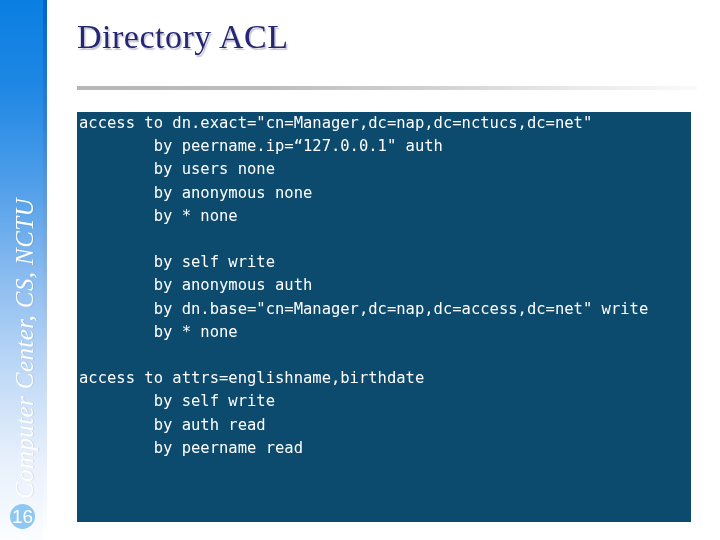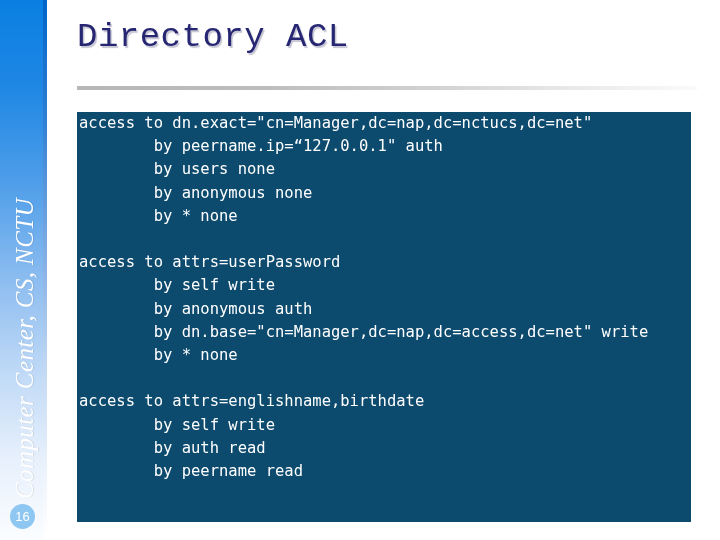--- a/index.html
+++ b/index.html
@@ -70,31 +70,31 @@
   #page-badge {
     position: absolute;
     left: 10px;
     top: 504px;
     width: 25px;
     height: 25px;
     border-radius: 50%;
     background: #8dc7f2;
     color: #ffffff;
     font-family: "Liberation Sans", sans-serif;
-    font-size: 13px;
+    font-size: 19px;
     line-height: 25px;
     text-align: center;
   }
 
   
   #title {
     position: absolute;
     left: 77px;
     top: 18px;
-    font-family: Liberation Mono, monospace;
+    font-family: Liberation Serif, serif;
     font-size: 34px;
     font-weight: normal;
     color: #262673;
     letter-spacing: 0.5px;
     white-space: nowrap;
     text-shadow: 1.5px 1.5px 1px rgba(150,150,175,0.55);
   }
   #title-rule {
     position: absolute;
     left: 77px;
@@ -145,21 +145,20 @@
   <div id="title">Directory ACL</div>
   <div id="title-rule"></div>
 
   <div id="code-block">
       <div class="code-line">access to dn.exact="cn=Manager,dc=nap,dc=nctucs,dc=net"</div>
       <div class="code-line">        by peername.ip=“127.0.0.1" auth</div>
       <div class="code-line">        by users none</div>
       <div class="code-line">        by anonymous none</div>
       <div class="code-line">        by * none</div>
       <div class="code-line blank"> </div>
-      <div class="code-line">access to attrs=userPassword</div>
       <div class="code-line">        by self write</div>
       <div class="code-line">        by anonymous auth</div>
       <div class="code-line">        by dn.base="cn=Manager,dc=nap,dc=access,dc=net" write</div>
       <div class="code-line">        by * none</div>
       <div class="code-line blank"> </div>
       <div class="code-line">access to attrs=englishname,birthdate</div>
       <div class="code-line">        by self write</div>
       <div class="code-line">        by auth read</div>
       <div class="code-line">        by peername read</div>
     </div>

